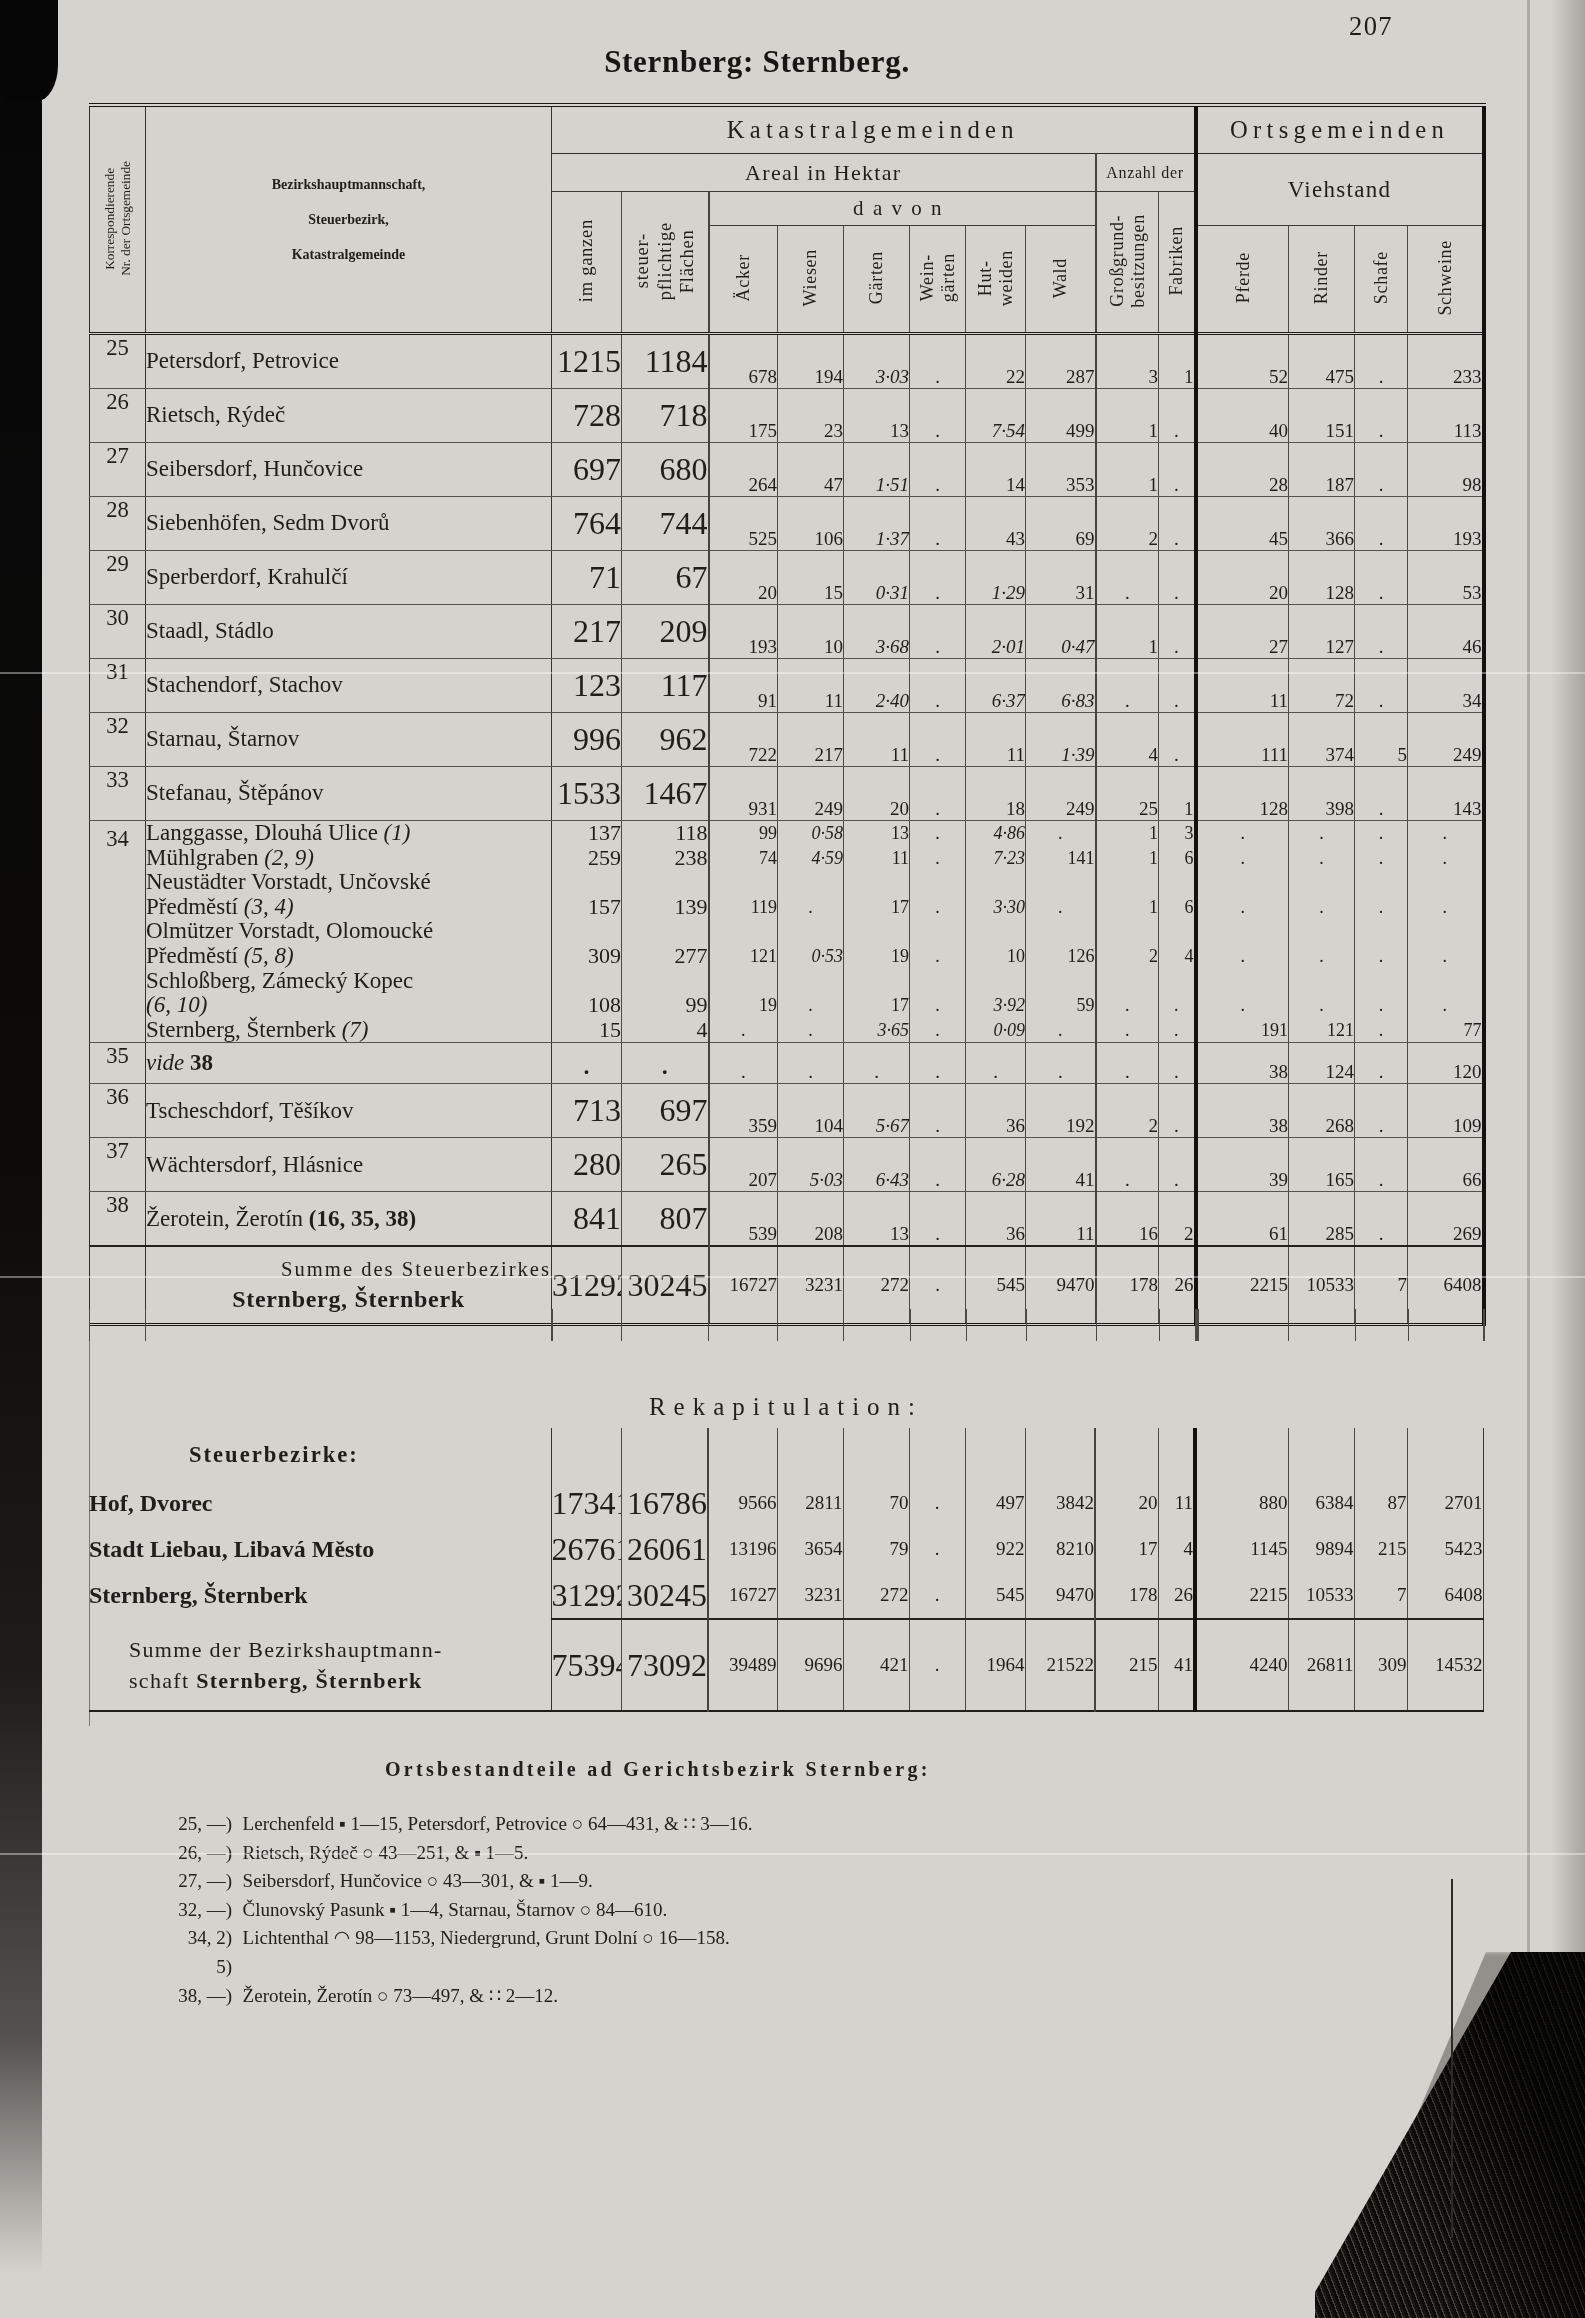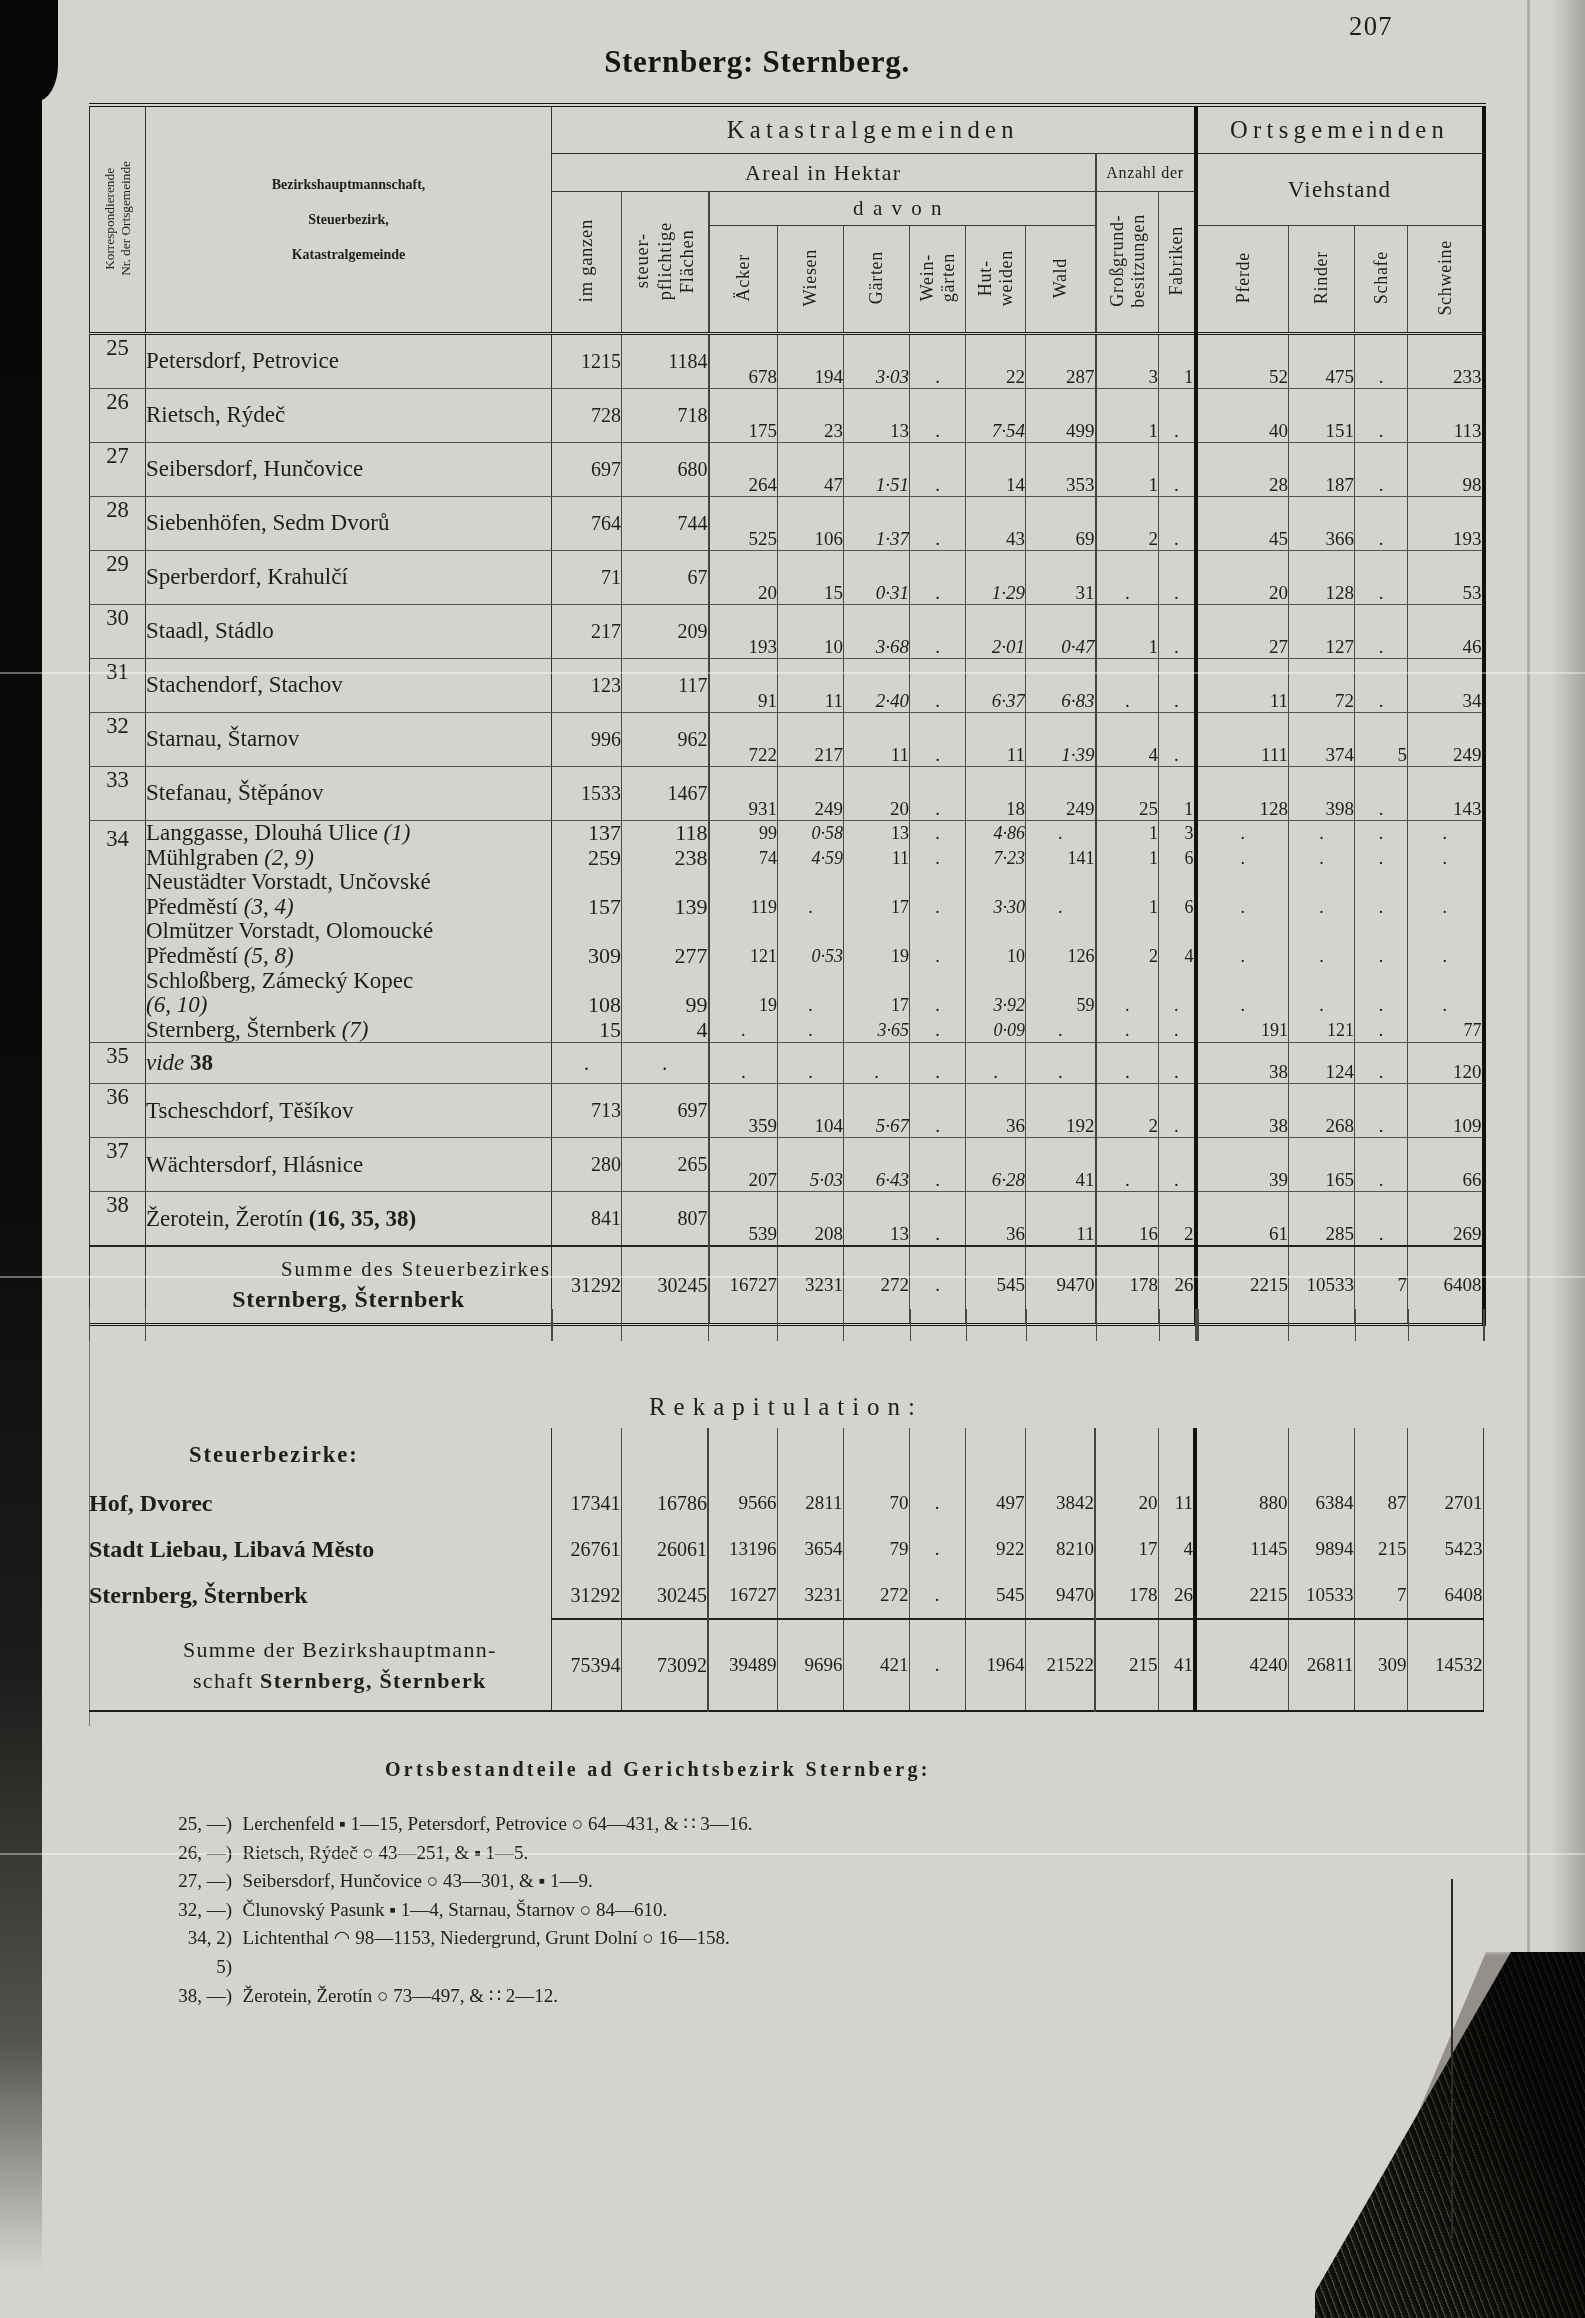--- a/index.html
+++ b/index.html
@@ -62,21 +62,21 @@
     font-size:18px;line-height:20.6px;letter-spacing:0.7px;display:inline-block;}
   .big-rot .rot{font-size:18.6px;line-height:22.6px;}
   .korr{font-size:13.3px;line-height:16px;letter-spacing:0;}
   .namehdr{white-space:pre-line;font-weight:700;font-size:14px;line-height:35px;text-align:center;}
 
   
   .mt tbody td{border-bottom:0.7px solid #55524c;}
   .tr-std td{height:53px;} .tr-s35 td{height:40px;} .tr-sum td{height:76px;}
   td.nr{font-size:22.6px;text-align:center;vertical-align:top;padding-top:9.3px;}
   td.nm{font-size:23px;text-align:left;vertical-align:middle;padding-left:10.6px;line-height:26.6px;}
-  td.big{font-size:20px;text-align:right;vertical-align:middle;padding-right:8px;}
+  td.big{font-size:32px;text-align:right;vertical-align:middle;padding-right:8px;}
   td.small{font-size:19px;text-align:right;vertical-align:bottom;padding-right:6.6px;padding-bottom:10.6px;}
   td.dot{text-align:center;padding-right:0;}
   .dec{font-style:italic;}
   .b{font-weight:700;} .i{font-style:italic;} .n{font-weight:400;}
 
   
   .tr-34 td{vertical-align:top;padding-top:5.3px;padding-bottom:4px;}
   .tr-34 td.nm{line-height:24.6px;}
   .ln{height:24.6px;line-height:24.6px;white-space:nowrap;}
   .tr-34 td.big .ln,.tr-34 td.small .ln{text-align:right;}
@@ -100,21 +100,21 @@
   
   .rekap-title{position:absolute;left:89px;top:1393px;width:1394px;text-align:center;
     font-size:25px;letter-spacing:8px;color:#22201c;}
   table.rk{top:1428px;border:none;border-bottom:2.7px solid #1e1d19;border-right:1.3px solid #3a3833;}
   .rk tbody td{border-bottom:none;}
   .rk-sec td{height:52px;} .rk-row td{height:46px;} .rk-sum td{height:90px;}
   td.rklbl{font-size:24px;text-align:left;vertical-align:middle;padding-left:16px;}
   .seclbl{font-weight:700;letter-spacing:2px;font-size:22.6px;padding-left:100px;}
   .rk-row td.small,.rk-sum td.small{vertical-align:middle;padding-bottom:0;}
   .rk-sum td{border-top:2px solid #23211d;}
-  .rk-sum td.rkslbl{border-top:none;text-align:center;}
+  .rk-sum td.rkslbl{border-top:none;}
   .rks1{font-size:22px;letter-spacing:1.3px;line-height:31px;padding-left:40px;}
 
   
   .fnblock{position:absolute;left:93px;top:1758px;width:1461px;z-index:3;}
   .fn-title{margin-left:292px;font-size:20px;font-weight:700;letter-spacing:3.3px;margin-bottom:29px;color:#22201c;}
   .fn-item{display:flex;font-size:19px;line-height:28.6px;white-space:nowrap;color:#23211d;}
   .fn-ref{width:139px;text-align:right;padding-right:10.6px;flex:none;}
 </style>
 </head>
 <body>

